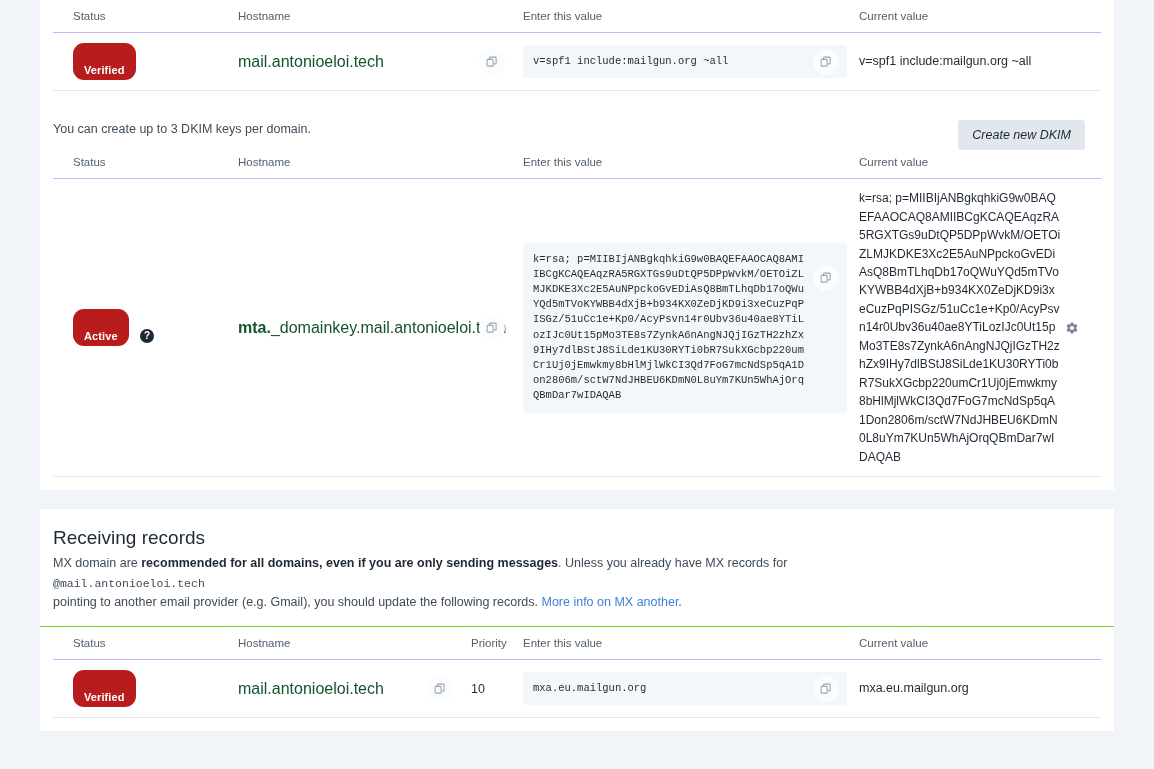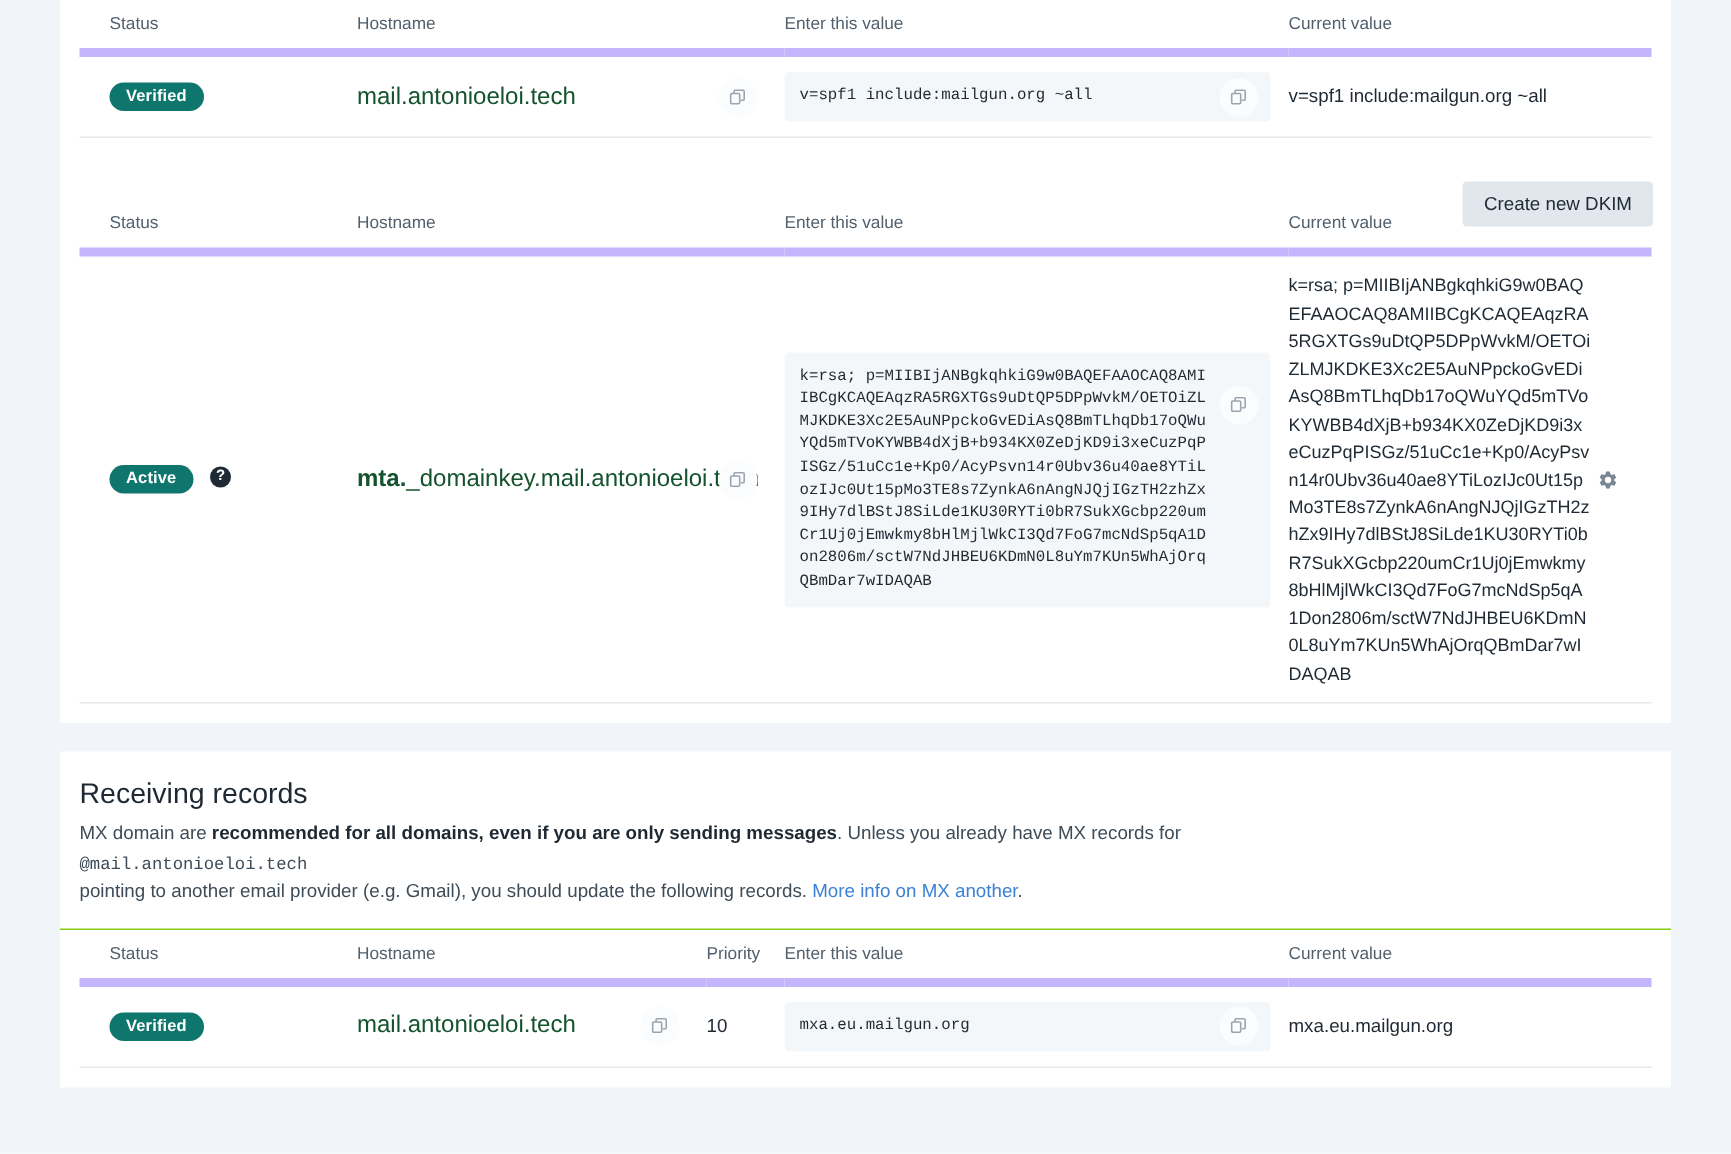--- a/index.html
+++ b/index.html
@@ -22,21 +22,21 @@
 
   
   .tbl-wrap { padding: 0 13px 13px 13px; }
   table.rec { width: 100%; border-collapse: collapse; table-layout: fixed; }
   table.rec th {
     font-size: 11.5px;
     font-weight: 400;
     color: #52606d;
     text-align: left;
     padding: 10px 0 10px 0;
-    border-bottom: 6px solid #c4b5fd;
+    border-bottom: 1px solid #c4b5fd;
     background: #fff;
   }
   table.rec td {
     border-bottom: 1px solid #e4e7eb;
     vertical-align: middle;
     padding: 10px 0;
     font-size: 12.5px;
     color: #1f2933;
   }
   table.rec tr.last td { border-bottom: 1px solid #e4e7eb; }
@@ -46,26 +46,26 @@
   .th-prio     { width: 52px; }
   .th-enter    { width: 336px; }
   .th-current  { width: auto; }
 
   .th-host2    { width: 233px; }
   .th-enter2   { width: 336px; }
 
   
   .badge {
     display: inline-block;
-    background: #0f766e;
+    background: #b91c1c;
     color: #ffffff;
     border-radius: 11px;
     font-size: 11px;
     font-weight: 700;
-    padding: 3px 11px 4px 11px;
+    padding: 21px 11px 4px 11px;
     line-height: 1.1;
     letter-spacing: .1px;
   }
   .status-cell { padding-left: 20px !important; white-space: nowrap; }
   .help-icon {
     display: inline-block;
     width: 14px; height: 14px;
     border-radius: 50%;
     background: #1f2933;
     color: #fff;
@@ -148,30 +148,31 @@
     margin: 0 0 3px 0;
     letter-spacing: .1px;
   }
   .sec-sub {
     font-size: 12.5px;
     color: #3e4c59;
     margin: 0;
   }
   .btn-secondary {
     position: absolute;
-    right: 12px;
+    right: 29px;
     top: 16px;
     background: #e1e7ec;
     border: none;
     border-radius: 3px;
     padding: 8px 14px;
     font-size: 12.5px;
     color: #1f2933;
     font-family: "Liberation Sans", sans-serif;
     cursor: pointer;
+    font-style: italic;
   }
 
   
   .recv-block {
     padding: 18px 13px 14px 13px;
     border-bottom: 1px solid #84cc16;
   }
   .recv-title {
     font-size: 19px;
     font-weight: 400;
@@ -247,20 +248,21 @@
             </td>
             <td class="current-cell">
               <div class="current-val">v=spf1 include:mailgun.org ~all</div>
             </td>
           </tr>
         </tbody>
       </table>
     </div>
 
     <div class="sec-head">
+      <p class="sec-sub">You can create up to 3 DKIM keys per domain.</p>
       <button class="btn-secondary">Create new DKIM</button>
     </div>
 
     <div class="tbl-wrap">
       <table class="rec">
         <thead>
           <tr>
             <th class="th-status">Status</th>
             <th class="th-host">Hostname</th>
             <th class="th-enter">Enter this value</th>

